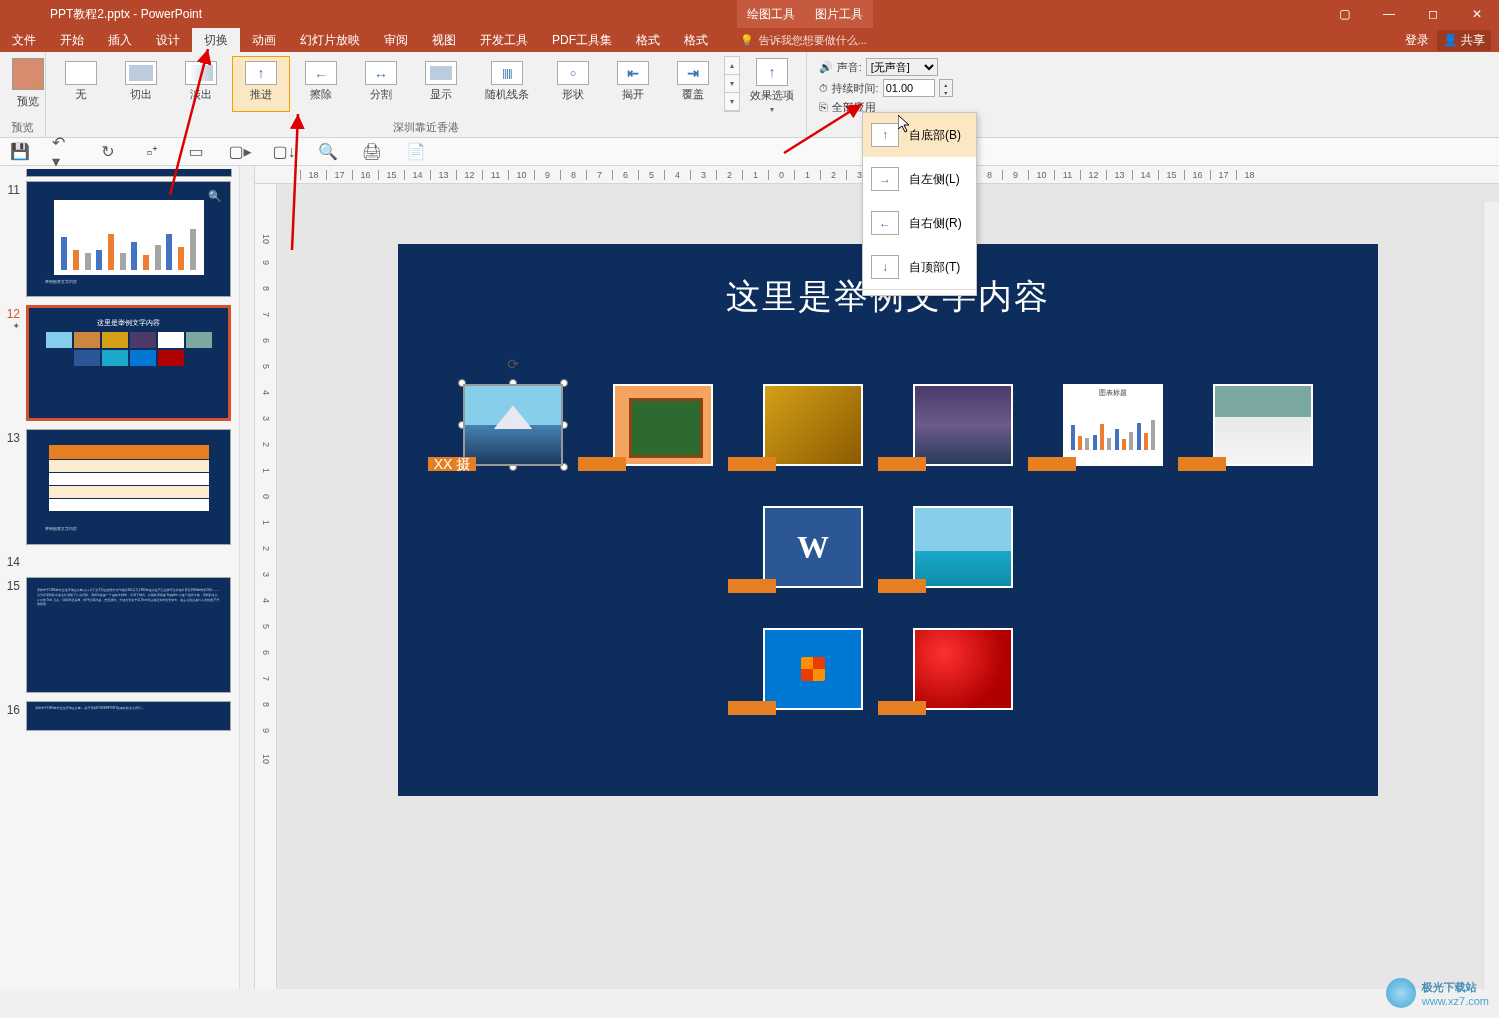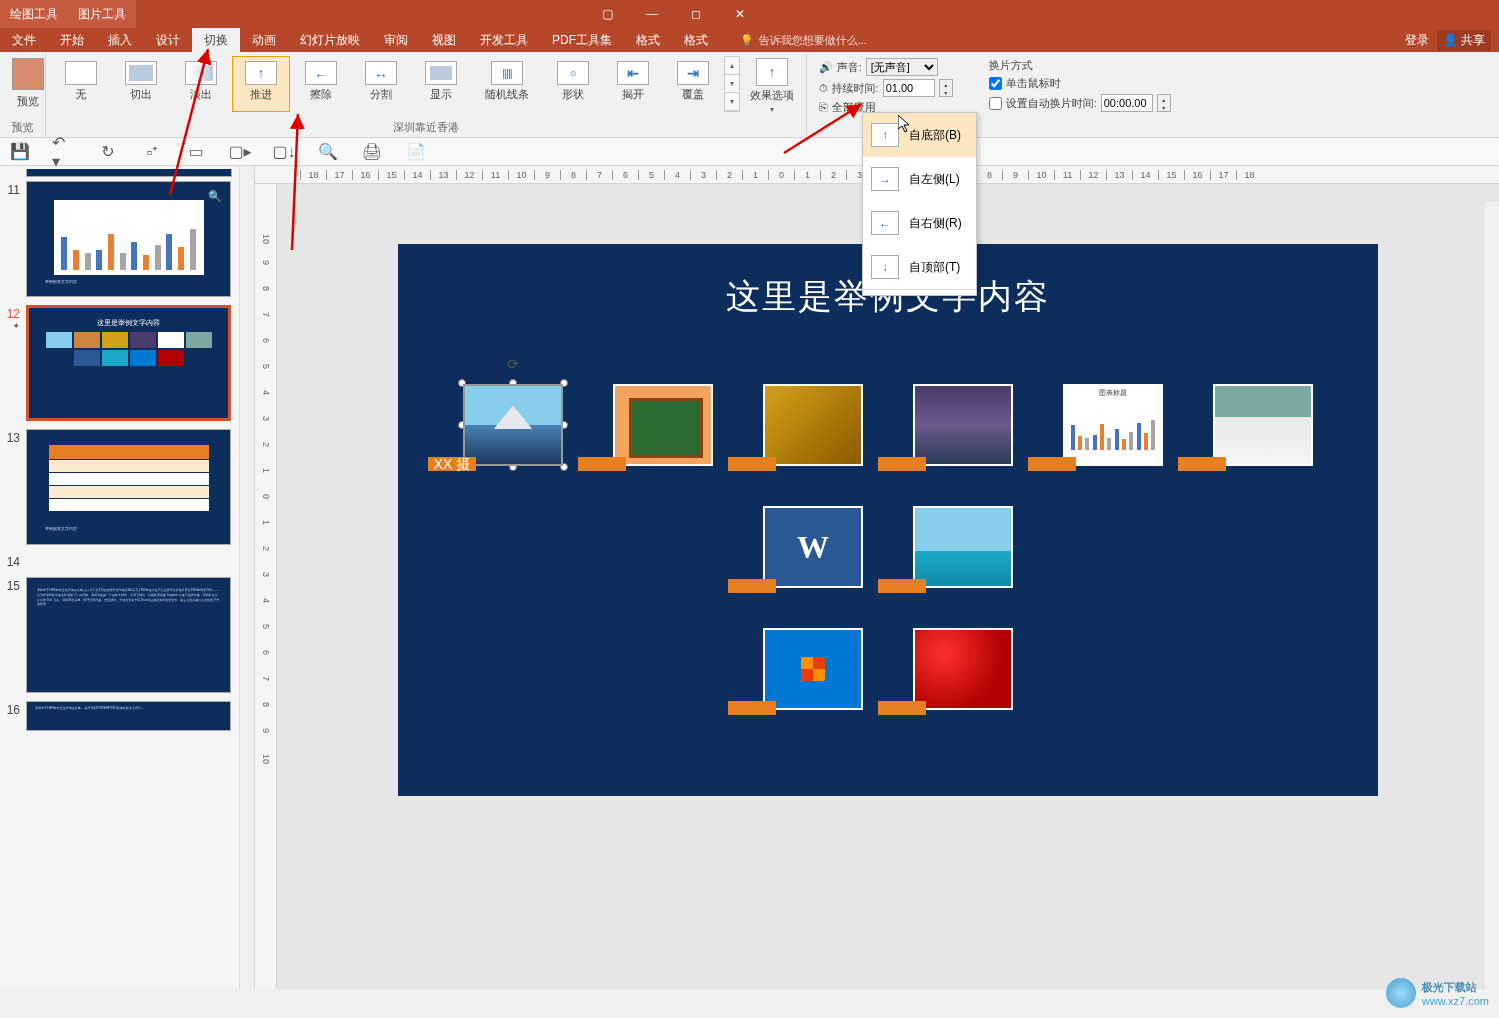--- a/index.html
+++ b/index.html
@@ -136,20 +136,21 @@
 
 .watermark { position: absolute; right: 10px; bottom: 10px; display: flex; align-items: center; gap: 6px; opacity: 0.7; font-size: 11px; color: #0078d4; z-index: 300; }
 .wm-icon { width: 30px; height: 30px; border-radius: 50%; background: radial-gradient(circle, #7dd3fc, #0284c7); }
 
 .vscroll { position: absolute; right: 0; top: 18px; bottom: 0; width: 16px; background: #f0f0f0; border-left: 1px solid #ddd; }
 </style>
 </head>
 <body>
 
 <div class="title-bar">
+  <span class="title-text">PPT教程2.pptx - PowerPoint</span>
   <div class="context-tabs">
     <div class="context-tab">绘图工具</div>
     <div class="context-tab">图片工具</div>
   </div>
   <div class="window-controls" style="margin-left:450px">
     <div class="window-btn">▢</div>
     <div class="window-btn">—</div>
     <div class="window-btn">◻</div>
     <div class="window-btn">✕</div>
   </div>
@@ -290,38 +291,20 @@
           <span>持续时间:</span>
           <input type="text" value="01.00" style="">
           <div class="spinner">
               <div>▴</div>
               <div>▾</div>
             </div>
         </div>
         <div class="timing-row">
           <span>⎘</span>
           <span>全部应用</span>
-        </div>
-      </div>
-      <div class="timing-group">
-        <div class="timing-row">
-            <span style="font-weight:normal">换片方式</span>
-          </div>
-        <div class="timing-row">
-          <input type="checkbox" checked="" style="">
-          <span>单击鼠标时</span>
-        </div>
-        <div class="timing-row">
-          <input type="checkbox" style="">
-          <span>设置自动换片时间:</span>
-          <input type="text" value="00:00.00" style="">
-          <div class="spinner">
-              <div>▴</div>
-              <div>▾</div>
-            </div>
         </div>
       </div>
     </div>
   </div>
 </div>
 
 <div class="effect-dropdown">
   <div class="effect-option active">
     <div class="effect-opt-icon">↑</div>
     <span>自底部(B)</span>

